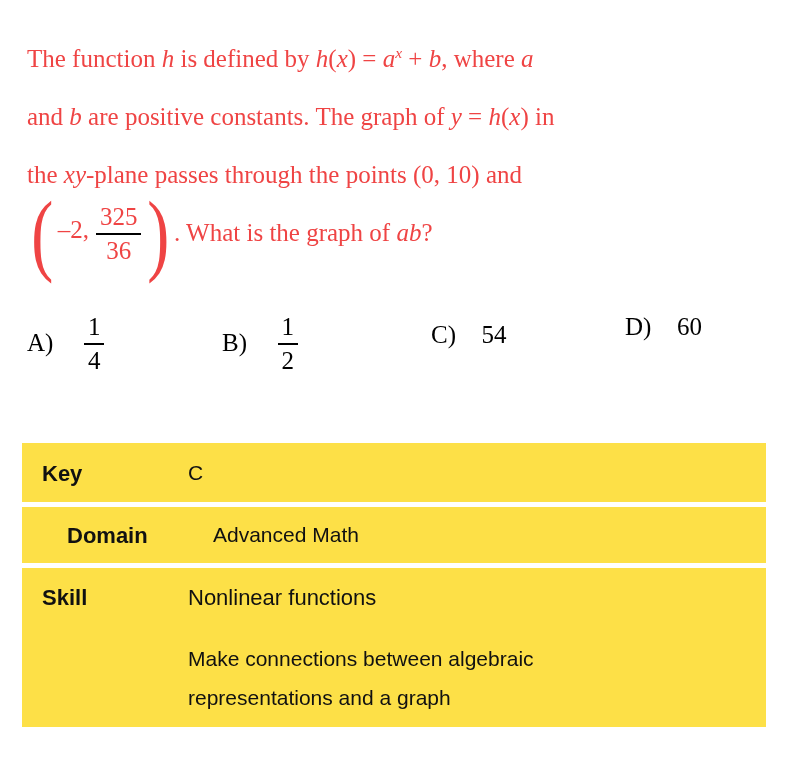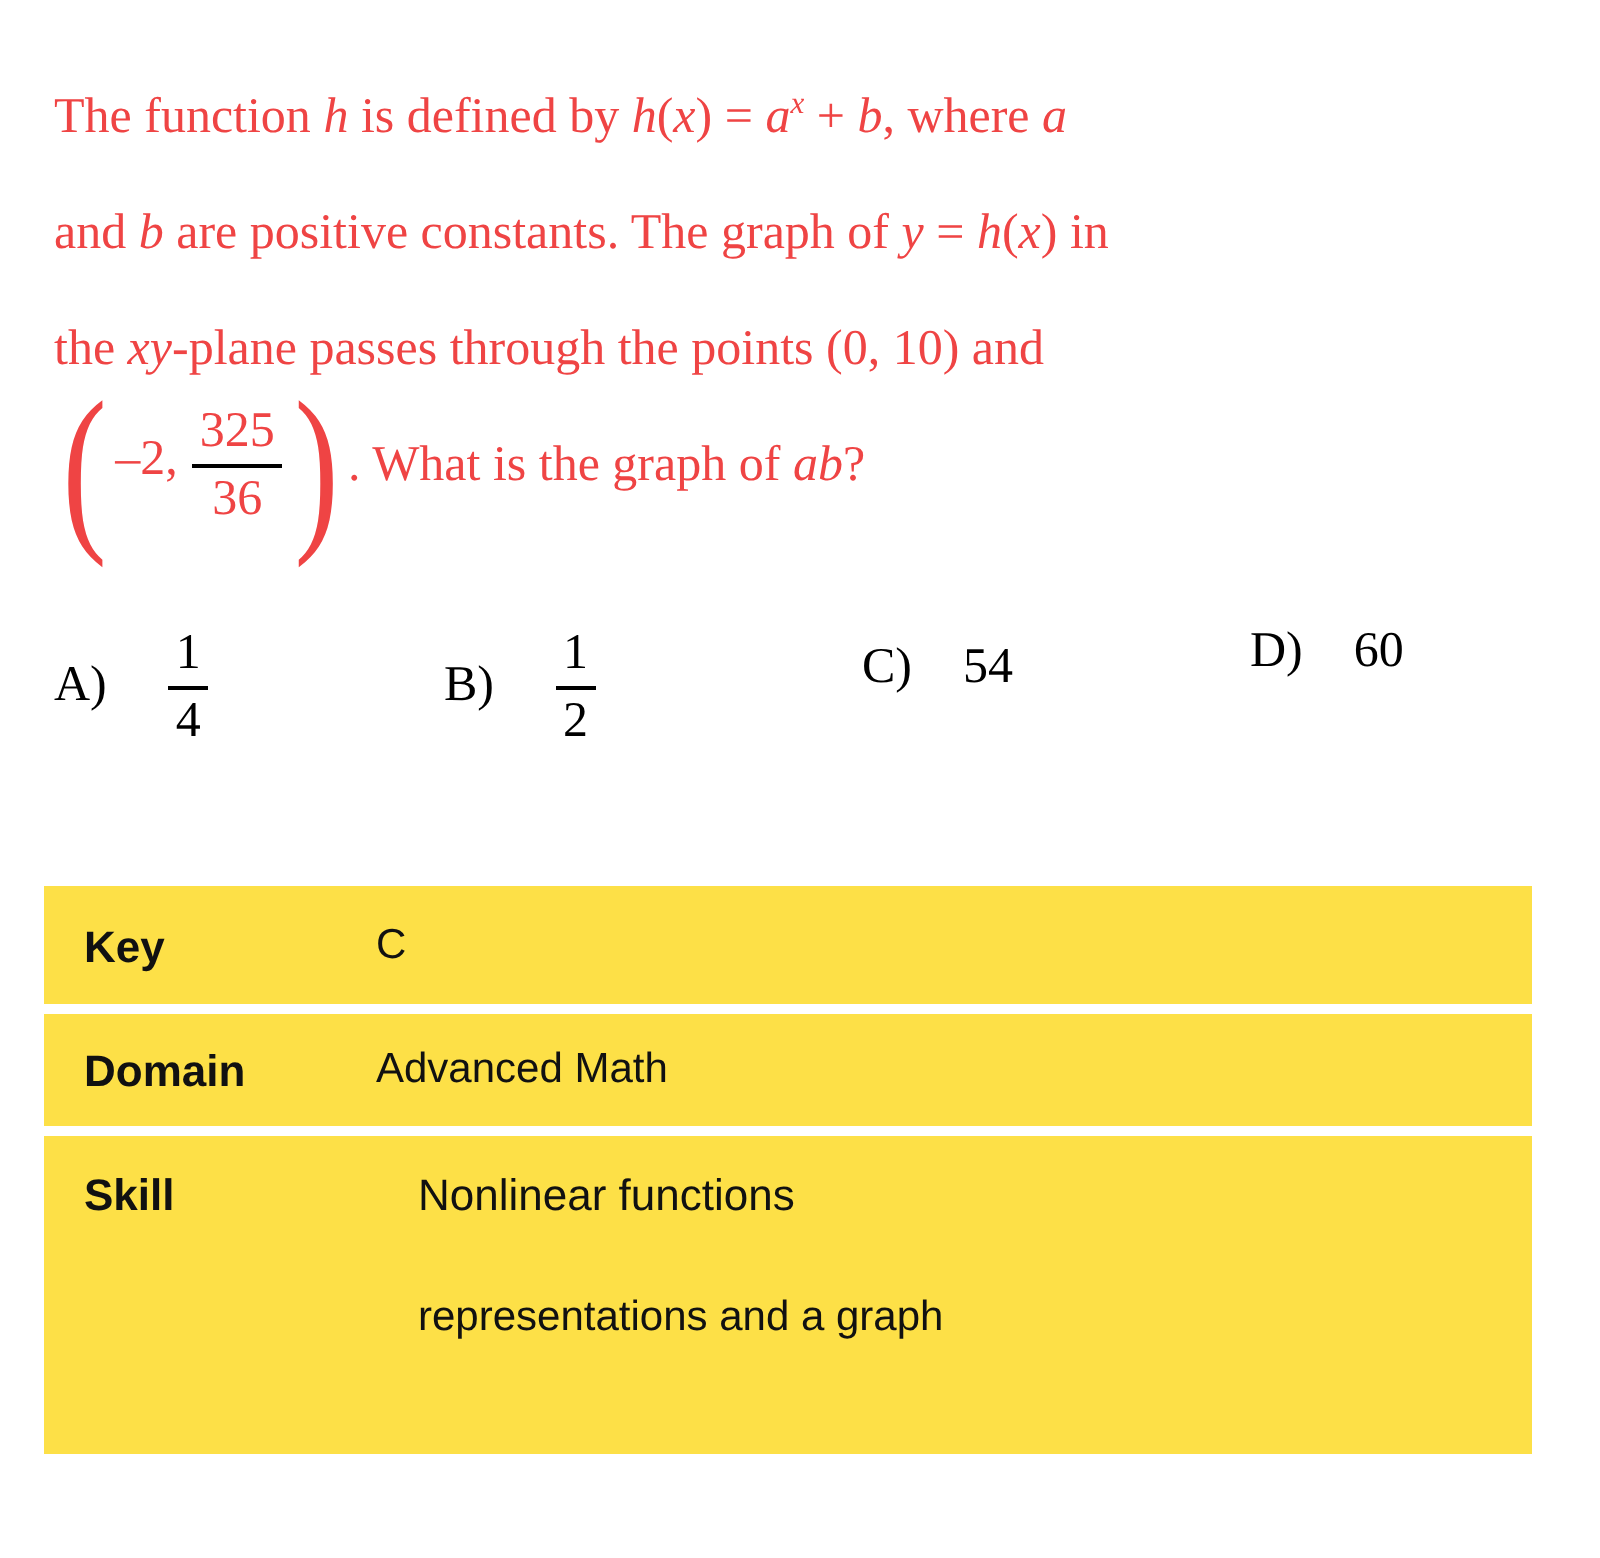--- a/index.html
+++ b/index.html
@@ -113,22 +113,22 @@
     font-family: "Liberation Sans", "DejaVu Sans", sans-serif;
   }
   .meta-row {
     display: flex;
     background: #fde047;
     margin-bottom: 5px;
     align-items: flex-start;
   }
   .meta-row:last-child { margin-bottom: 0; }
   .meta-row.r-key    { height: 59px; }
-  .meta-row.r-domain { height: 56px; }
-  .meta-row.r-skill  { height: 159px; gap: 21px; }
+  .meta-row.r-domain { height: 56px; padding-left: 25px; }
+  .meta-row.r-skill  { height: 159px; }
 
   .meta-label {
     width: 166px;
     flex: 0 0 166px;
     padding-left: 20px;
     box-sizing: border-box;
     font-weight: bold;
     font-size: 22px;
     color: #111111;
   }
@@ -215,18 +215,19 @@
   <div class="meta-row r-domain">
     <div class="meta-label">Domain</div>
     <div class="meta-value">Advanced Math</div>
   </div>
 
   <div class="meta-row r-skill">
     <div class="meta-label">Skill</div>
     <div class="meta-value">
       <div class="skill-title">Nonlinear functions</div>
       <div class="skill-desc">
+        <span class="dln">Make connections between algebraic</span>
         <span class="dln">representations and a graph</span>
       </div>
     </div>
   </div>
 
 </div>
 
 </body></html>

